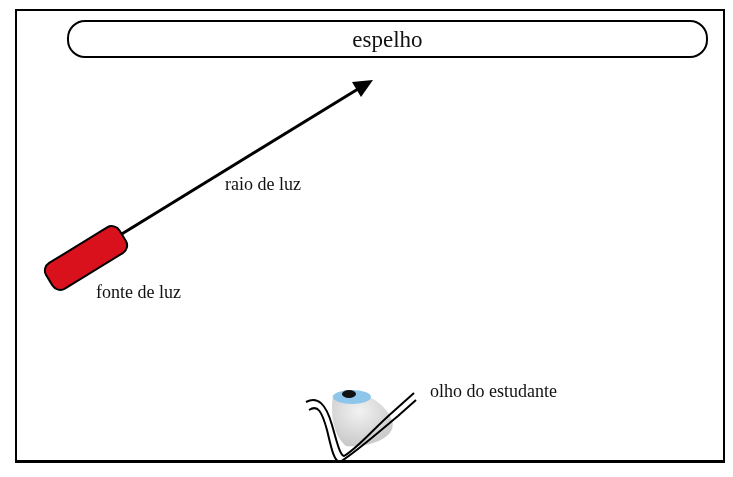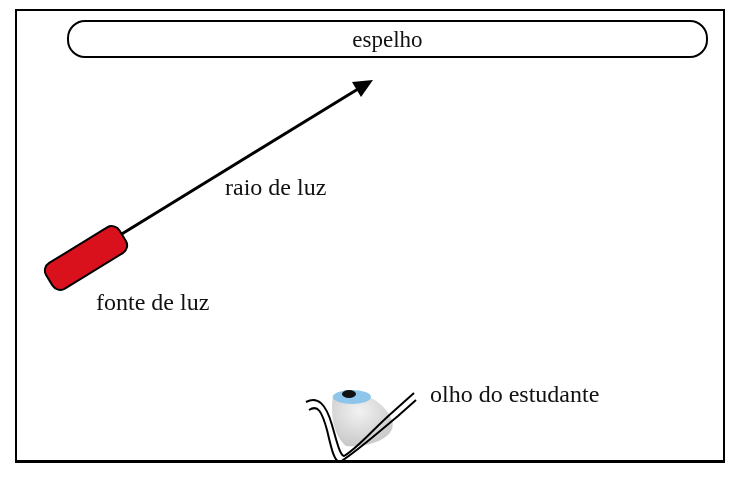--- a/index.html
+++ b/index.html
@@ -7,21 +7,21 @@
     .frame {
       position: absolute; left: 15px; top: 9px; width: 710px; height: 454px;
       border: 2px solid #000; box-sizing: border-box; border-width: 2px 2px 3px 2px;
     }
     .mirror {
       position: absolute; left: 67px; top: 20px; width: 641px; height: 38px;
       border: 2px solid #000; border-radius: 18px; box-sizing: border-box;
       display: flex; align-items: center; justify-content: center;
     }
     .label {
-      position: absolute; font-family: "Liberation Serif", serif; font-size: 24px;
+      position: absolute; font-family: "Liberation Serif", serif; font-size: 18px;
       color: #111; line-height: 1; white-space: nowrap;
     }
     .mirror .label { position: static; font-size: 23px; }
     svg.art { position: absolute; left: 0; top: 0; }
   </style>
 </head>
 <body>
 
 <div class="frame"></div>
 
@@ -49,14 +49,14 @@
   <g>
     <path d="M333,395 C358,388 382,398 392,420 C398,438 368,448 346,446 C334,436 330,416 333,395 Z" fill="url(#eyeball)"></path>
     <ellipse cx="352" cy="397" rx="19" ry="7" fill="#8ec5ea"></ellipse>
     <ellipse cx="349" cy="394" rx="7" ry="4" fill="#111"></ellipse>
     <path d="M306,402 C318,396 326,404 332,425 C337,443 340,455 344,456 C358,448 372,430 395,410 L414,393" fill="none" stroke="#000" stroke-width="2"></path>
     <path d="M309,410 C318,404 322,412 327,430 C331,447 334,462 340,462 C356,452 374,436 398,416 L416,400" fill="none" stroke="#000" stroke-width="2"></path>
   </g>
 </svg>
 
 <span class="label" style="left:225px; top:175px;">raio de luz</span>
-<span class="label" style="left:96px; top:283px;margin-top:7px;">fonte de luz</span>
+<span class="label" style="left:96px; top:283px;">fonte de luz</span>
 <span class="label" style="left:430px; top:382px;text-align:right;">olho do estudante</span>
 
 </body></html>

